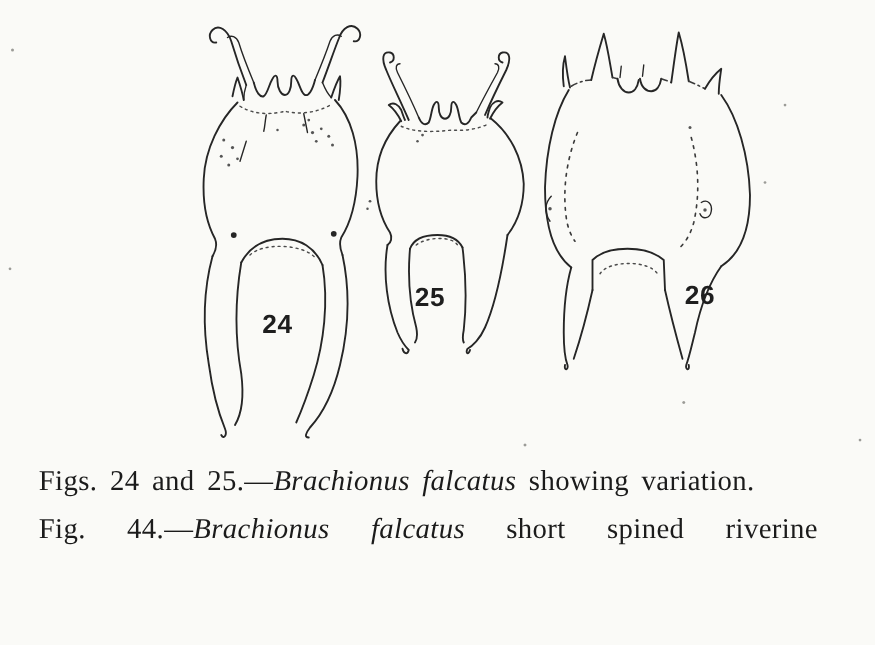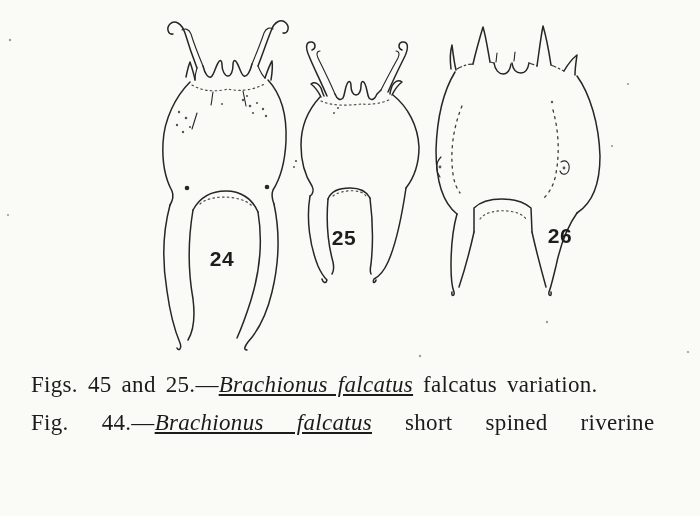--- a/index.html
+++ b/index.html
@@ -22,21 +22,21 @@
   svg text.figlabel{
     font-family:"Liberation Sans", sans-serif;
     font-weight:700;font-size:21px;fill:#1e1e1e;
     text-anchor:middle;letter-spacing:0.5px;
   }
   .cap{
     position:absolute;margin:0;color:#1b1b1b;
     font-size:23px;line-height:28px;white-space:nowrap;
     letter-spacing:0.3px;
   }
-  .cap i{font-style:italic;text-decoration:underline;}
+  .cap i{font-style:italic;}
   .cap1{left:31px;top:371px;word-spacing:4px;}
   .cap2{left:31px;top:409px;word-spacing:27px;}
   .cap3{left:64px;top:444px;}
 </style>
 </head>
 <body>
 
 <div class="page">
 
   <svg width="700" height="366" viewBox="0 0 700 366">
@@ -170,18 +170,18 @@
 
     <g>
       <circle class="faint" cx="10" cy="40" r="1.2"></circle>
       <circle class="faint" cx="8" cy="215" r="1.1"></circle>
       <circle class="faint" cx="628" cy="84" r="1.1"></circle>
       <circle class="faint" cx="420" cy="356" r="1.2"></circle>
       <circle class="faint" cx="688" cy="352" r="1.1"></circle>
     </g>
   </svg>
 
-  <p class="cap cap1"><span>Figs. 45 and 25.—</span><i>Brachionus falcatus</i><span> falcatus variation.</span></p>
+  <p class="cap cap1"><span>Figs. 24 and 25.—</span><i>Brachionus falcatus</i><span> showing variation.</span></p>
 
   <p class="cap cap2"><span>Fig. 44.—</span><i>Brachionus falcatus</i><span> short spined riverine</span></p>
 
 
 </div>
 
 </body></html>

